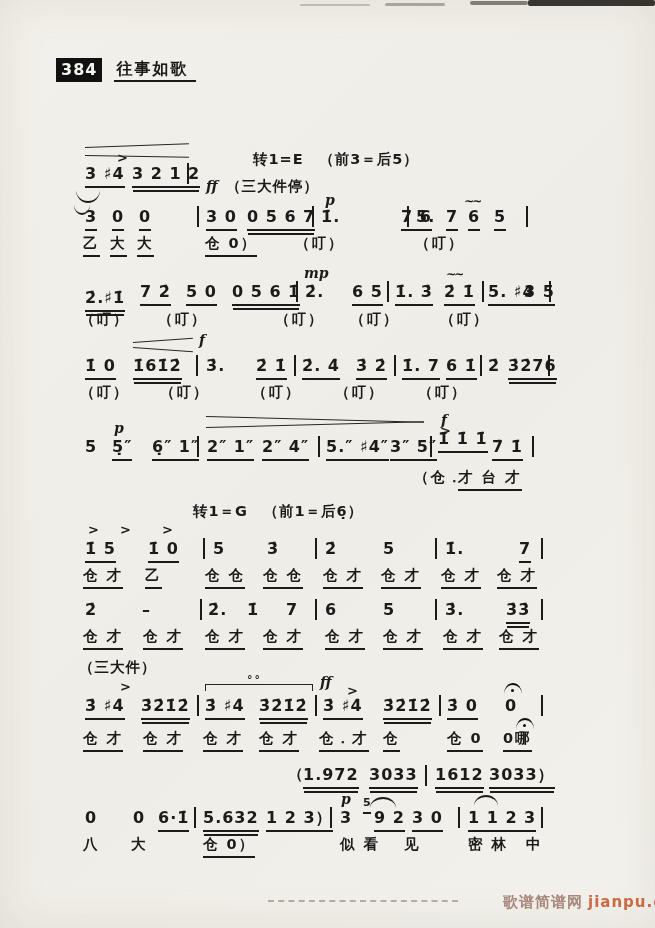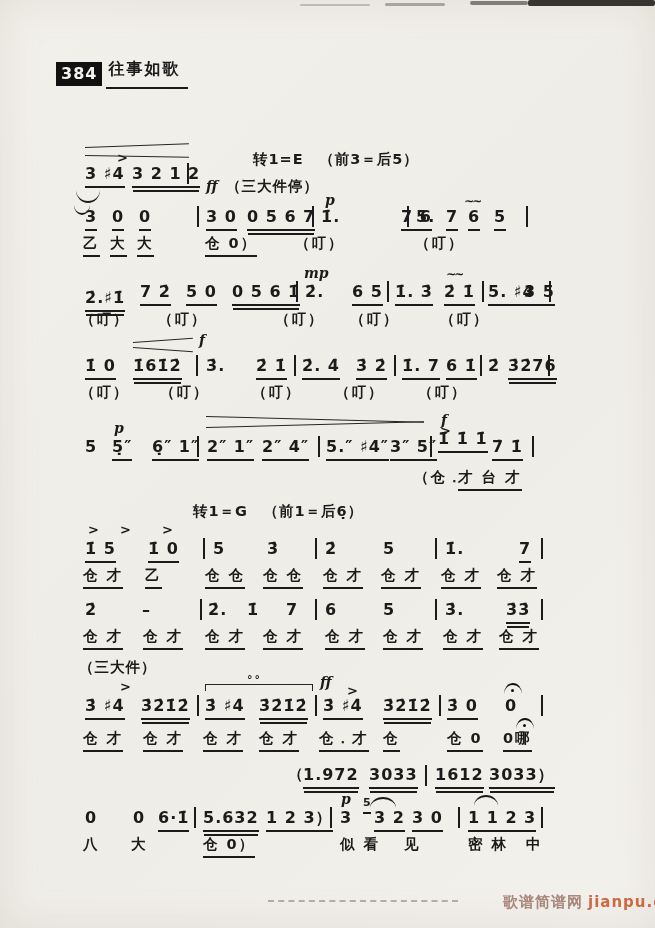--- a/index.html
+++ b/index.html
@@ -3,22 +3,22 @@
 <meta charset="utf-8">
 <style>
   html,body{margin:0;padding:0;background:#e8e6e1;}
   .page{position:relative;width:655px;height:928px;margin:0 auto;overflow:hidden;
         background:linear-gradient(135deg,#f2f0ea 0%,#efede7 55%,#f3f1ec 100%);
         box-shadow:inset 0 0 40px rgba(160,150,135,.18);
         font-family:"DejaVu Sans",sans-serif;color:#1b1b1b;}
   .header{position:absolute;left:56px;top:58px;display:flex;align-items:center;}
   .badge{background:#111;color:#f5f3ee;font:bold 16px "DejaVu Sans",sans-serif;
          padding:2px 5px 3px 5px;letter-spacing:1px;}
-  .title{font:bold 16px "DejaVu Sans",sans-serif;letter-spacing:2px;margin-left:4px;
-         border-bottom:2px solid #1a1a1a;padding:1px 8px 7px 2px;}
+  .title{font:bold 16px "DejaVu Sans",sans-serif;letter-spacing:2px;margin-left:12px;
+         border-bottom:2px solid #1a1a1a;padding:1px 8px 0 2px;}
   .it{position:absolute;white-space:pre;color:#1b1b1b;
       font:bold 16px "DejaVu Sans",sans-serif;letter-spacing:1px;line-height:1.1;}
   .lyric{font-size:14.5px;letter-spacing:2px;}
   .label{font-size:14.5px;letter-spacing:1px;}
   .paren{font-size:15px;}
   .dyn{font:italic bold 14px "DejaVu Serif",serif;letter-spacing:0;}
   .acc{font-size:13px;}
   .trill{font-size:12px;letter-spacing:-2px;}
   .grace{font-size:11px;letter-spacing:0;}
   .mark{font-size:11px;letter-spacing:2px;}
@@ -221,21 +221,21 @@
       <span class="it note" style="left: 85px; top: 809px;">0</span>
       <span class="it note" style="left: 133px; top: 809px;">0</span>
       <span class="it note u1" style="left: 158px; top: 809px;">6·1̇</span>
       <span class="it bar" style="left: 194px; top: 807px;"></span>
       <span class="it note u2" style="left: 203px; top: 809px;">5.632</span>
       <span class="it note u1" style="left: 266px; top: 809px;">1 2 3）</span>
       <span class="it bar" style="left: 330px; top: 807px;"></span>
       <span class="it dyn" style="left: 341px; top: 791px;">p</span>
       <span class="it note" style="left: 340px; top: 809px;">3</span>
       <span class="it grace u1" style="left: 363px; top: 797px;">5</span>
-      <span class="it note u1" style="left: 374px; top: 809px;">3 2</span>
+      <span class="it note u1" style="left: 374px; top: 809px;">9 2</span>
       <span class="it note u1" style="left: 412px; top: 809px;">3 0</span>
       <span class="it bar" style="left: 458px; top: 807px;"></span>
       <span class="it note u1" style="left: 468px; top: 809px;">1 1 2 3</span>
       <span class="it bar" style="left: 541px; top: 807px;"></span>
       <span class="it lyric" style="left: 83px; top: 837px;">八</span>
       <span class="it lyric" style="left: 131px; top: 837px;">大</span>
       <span class="it lyric u1" style="left: 203px; top: 837px;">仓 0）</span>
       <span class="it lyric" style="left: 340px; top: 837px;">似 看</span>
       <span class="it lyric" style="left: 404px; top: 837px;">见</span>
       <span class="it lyric" style="left: 468px; top: 837px;">密 林</span>

